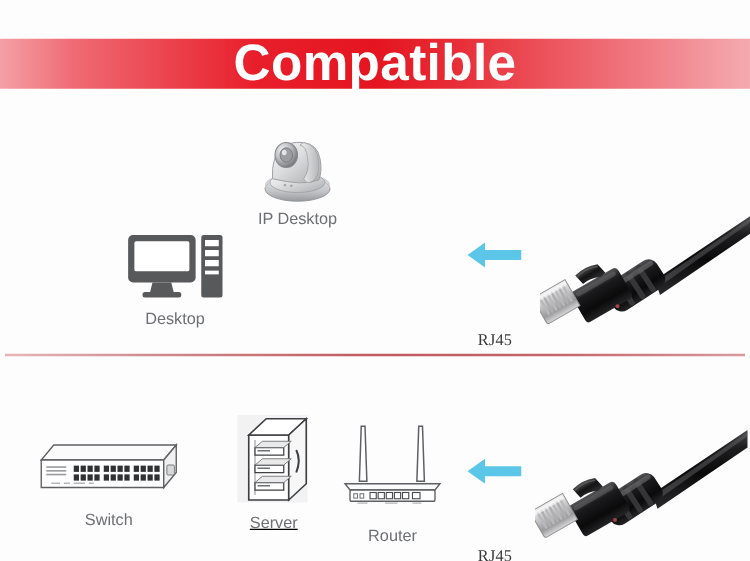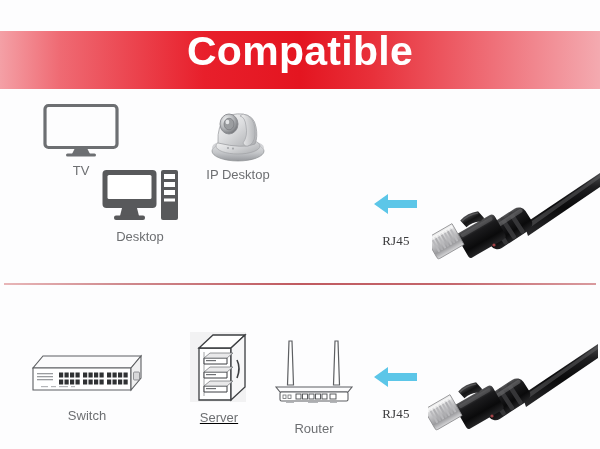--- a/index.html
+++ b/index.html
@@ -23,31 +23,31 @@
     background: #fdfdfe;
     overflow: hidden;
   }
 
   
   .header-band {
     position: absolute;
     left: 0;
     top: 31px;
     width: 600px;
-    height: 58px;
+    height: 40px;
     background: linear-gradient(to right,
         #f4a0a6 0%,
         #ef6a73 10%,
         #e81f2b 34%,
         #e41520 50%,
         #e8303a 62%,
         #ef6f78 82%,
         #f4aab0 100%);
     display: flex;
-    align-items: flex-start;
+    align-items: flex-end;
     justify-content: center;
   }
 
   .header-title {
     color: #ffffff;
     font-size: 41px;
     font-weight: bold;
     letter-spacing: 0.3px;
     line-height: 1;
     font-family: "Liberation Sans", sans-serif;
@@ -98,20 +98,21 @@
     align-items: flex-end;
     justify-content: center;
   }
 
   
   .rj-group {
     position: absolute;
     display: flex;
     flex-direction: column;
     align-items: center;
+    gap: 30px;
   }
   .rj-label {
     font-family: "Liberation Serif", serif;
     font-size: 13px;
     color: #3b3b3d;
     margin-top: 12px;
     letter-spacing: 0.2px;
   }
 
   
@@ -125,30 +126,20 @@
 <div class="page">
 
   <div class="header-band">
     <div class="header-title">Compatible</div>
   </div>
 
   <div class="section-divider"></div>
 
   <div class="section section-top">
 
-    <div class="device" style="left:42px; top:14px;">
-      <div class="icon-box">
-        <svg width="78" height="56" viewBox="0 0 78 56">
-          <rect x="3" y="2.5" width="72" height="42" rx="3.5" ry="3.5" fill="none" stroke="#6d6f72" stroke-width="3.2"></rect>
-          <path d="M33 45 L30 51 L48 51 L45 45 Z" fill="#6d6f72"></path>
-          <rect x="24" y="50.5" width="30" height="3" rx="1.5" fill="#6d6f72"></rect>
-        </svg>
-      </div>
-      <div class="device-label">TV</div>
-    </div>
 
     <div class="device" style="left:205px; top:12px;">
       <div class="icon-box">
         <svg width="66" height="62" viewBox="0 0 66 62">
           <defs>
             <linearGradient id="camBody" x1="0" y1="0" x2="1" y2="1">
               <stop offset="0%" stop-color="#fafafa"></stop>
               <stop offset="45%" stop-color="#dcdddf"></stop>
               <stop offset="100%" stop-color="#a9abae"></stop>
             </linearGradient>
@@ -180,21 +171,21 @@
           <ellipse cx="24" cy="23" rx="5" ry="5.8" fill="#9b9da0" stroke="#74767a" stroke-width="0.7"></ellipse>
           <ellipse cx="22.4" cy="21" rx="1.9" ry="2.2" fill="#f0f1f2" opacity="0.85"></ellipse>
 
           <circle cx="23" cy="47" r="1.1" fill="#a6a8ab"></circle>
           <circle cx="28" cy="47.6" r="1.1" fill="#a6a8ab"></circle>
         </svg>
       </div>
       <div class="device-label">IP Desktop</div>
     </div>
 
-    <div class="device" style="left:101px; top:78px;">
+    <div class="device" style="left:101px; top:96px;">
       <div class="icon-box">
         <svg width="78" height="58" viewBox="0 0 78 58">
 
           <rect x="1.5" y="3" width="54" height="38" rx="4" ry="4" fill="#58595b"></rect>
           <rect x="6.5" y="8" width="44" height="24" rx="1.5" ry="1.5" fill="#ffffff"></rect>
           <path d="M21 41 L19 49 L38 49 L36 41 Z" fill="#58595b"></path>
           <rect x="13" y="48.5" width="31" height="4.5" rx="2" fill="#58595b"></rect>
 
           <rect x="60" y="3" width="17" height="50" rx="2" ry="2" fill="#58595b"></rect>
           <rect x="63" y="7" width="11" height="5" fill="#ffffff"></rect>

